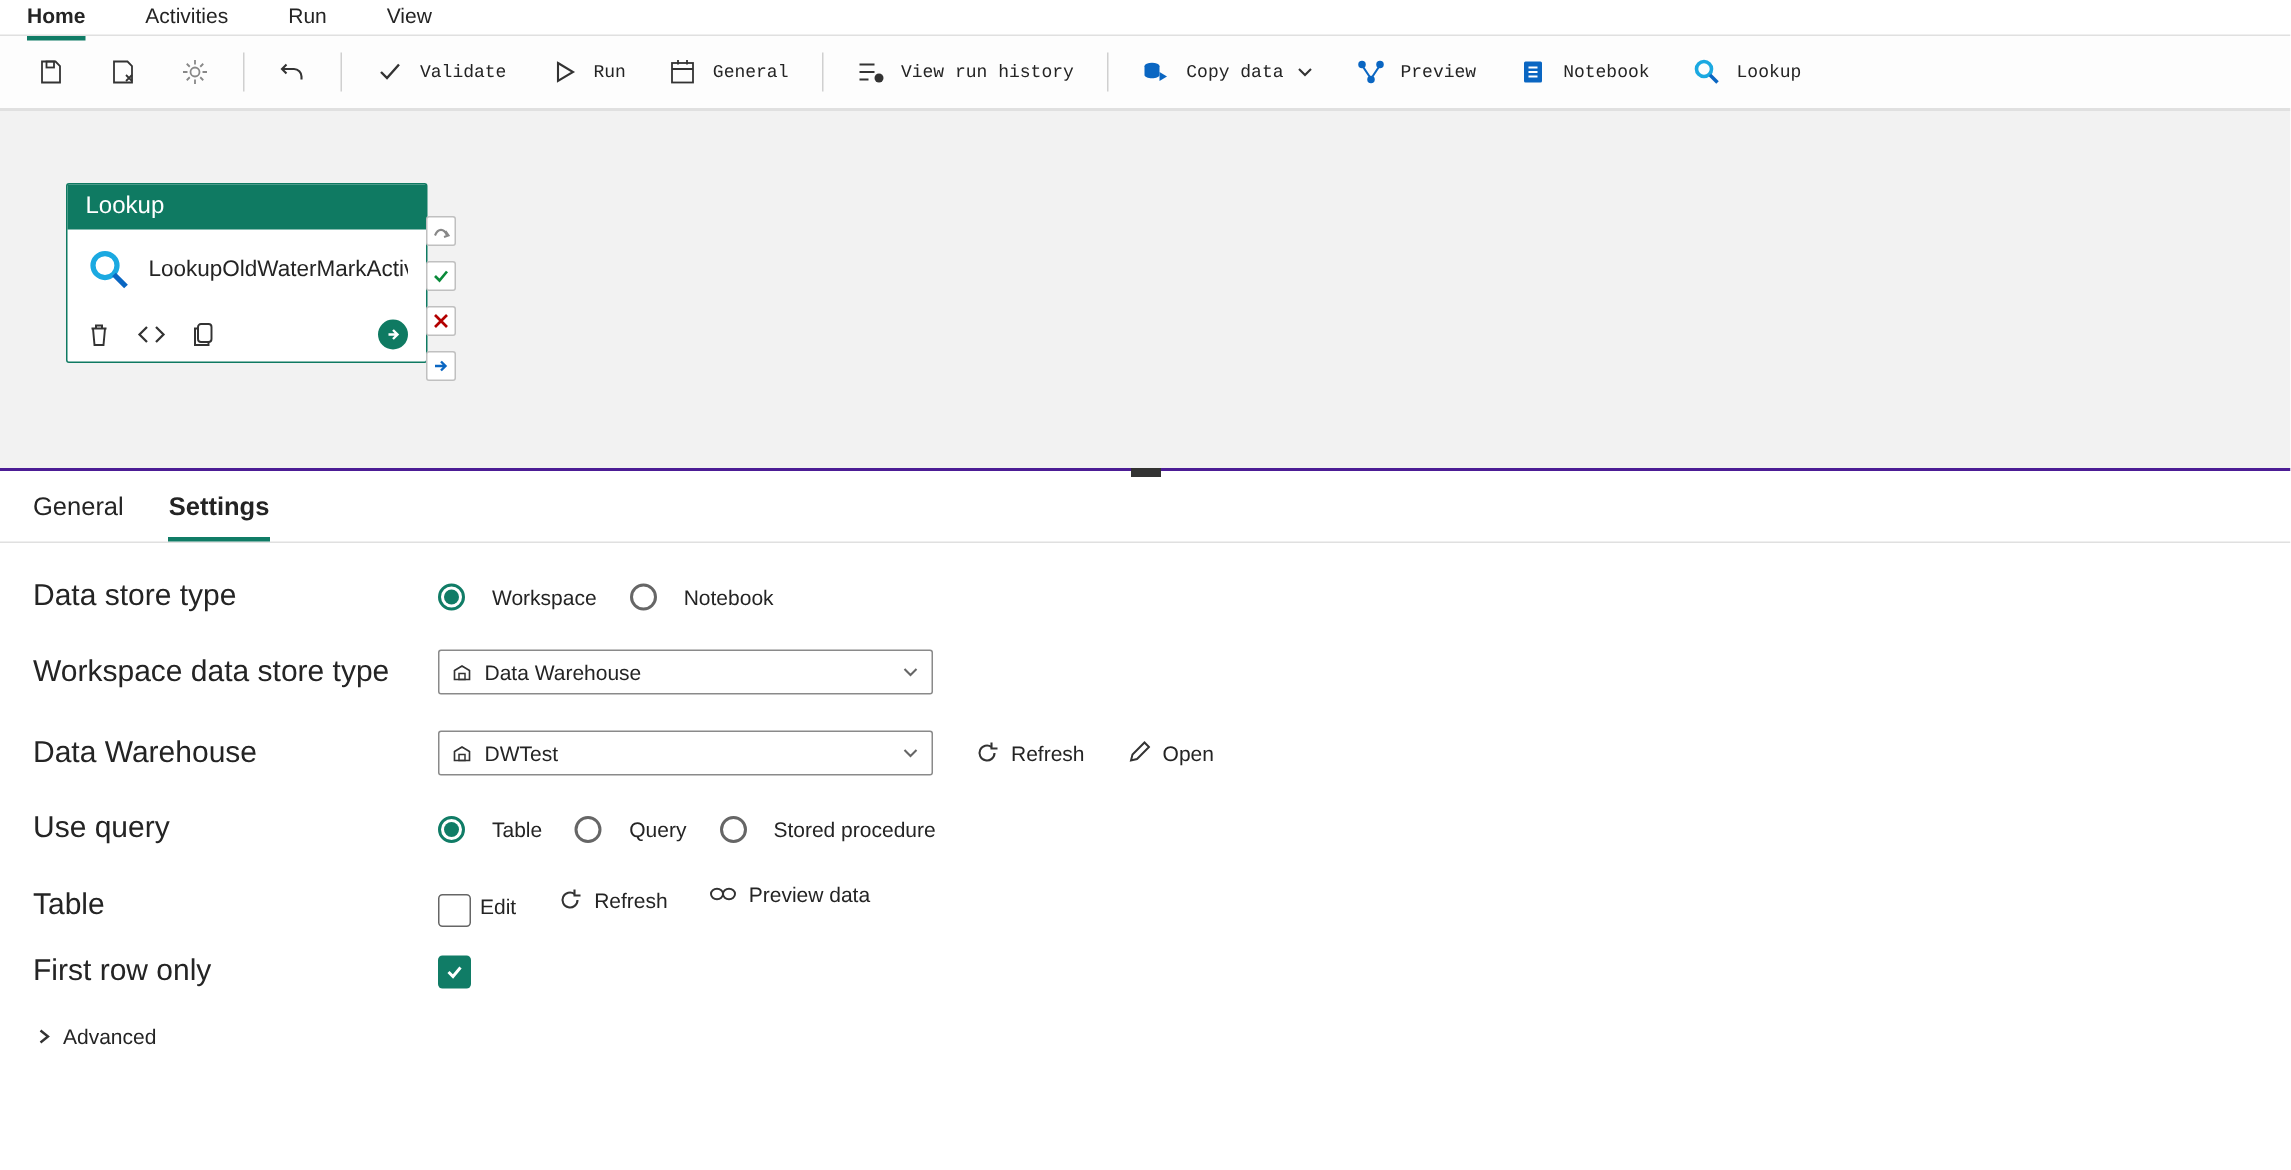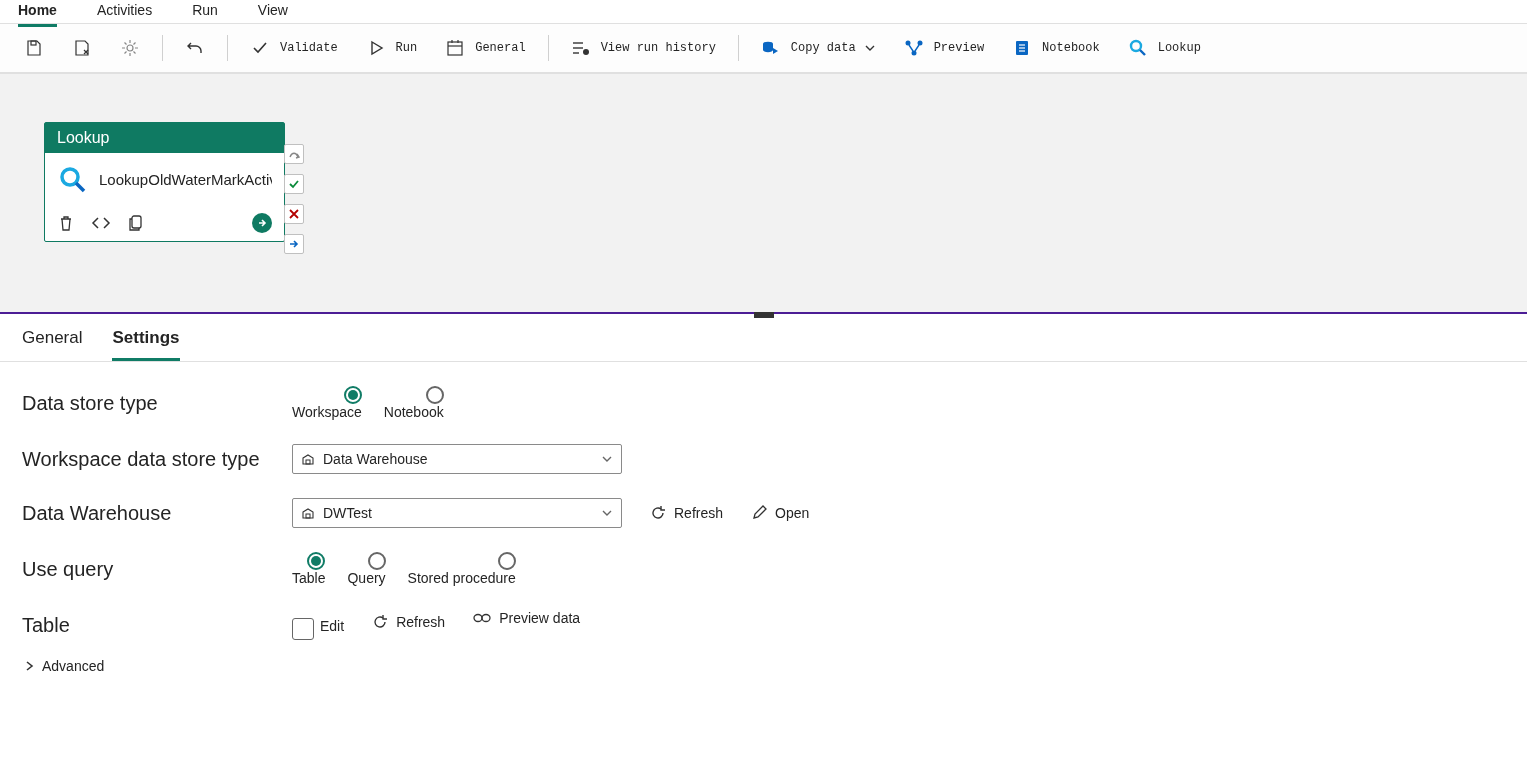--- a/index.html
+++ b/index.html
@@ -149,23 +149,22 @@
     align-items:center;
     margin-bottom: 24px;
   }
   .row-label {
     width: 270px;
     font-weight: 400;
     font-size: 20px;
   }
   .radio-group { display:flex; gap: 22px; align-items:center; }
   .radio {
-    display:flex; align-items:flex-end; gap:0;
+    display:flex; align-items:center; gap:18px;
     cursor:pointer;
-    flex-direction:column;
   }
   .radio-circle {
     width:18px;height:18px;border:2px solid #666;border-radius:50%;
     display:flex;align-items:center;justify-content:center;
   }
   .radio.selected .radio-circle { border-color:#107c66; }
   .radio-dot {
     width:10px;height:10px;border-radius:50%;background:transparent;
   }
   .radio.selected .radio-dot { background:#107c66; }
@@ -518,20 +517,28 @@
         <span>
             <svg width="18" height="14" viewBox="0 0 18 14">
               <ellipse cx="5" cy="7" rx="4" ry="3.5" fill="none" stroke="#333" stroke-width="1.3"></ellipse>
               <ellipse cx="13" cy="7" rx="4" ry="3.5" fill="none" stroke="#333" stroke-width="1.3"></ellipse>
             </svg>
           </span>
         <span>Preview data</span>
       </div>
     </div>
 
+    <div class="row">
+      <div class="row-label">First row only</div>
+      <div class="checkbox checked">
+        <svg width="14" height="14" viewBox="0 0 14 14">
+            <path d="M3 7l3 3 5-6" fill="none" stroke="#fff" stroke-width="2"></path>
+          </svg>
+      </div>
+    </div>
 
     <div class="adv-row">
       <span>
           <svg width="14" height="14" viewBox="0 0 14 14">
             <path d="M5 3l5 4-5 4" fill="none" stroke="#333" stroke-width="1.6"></path>
           </svg>
         </span>
       <span>Advanced</span>
     </div>
 

